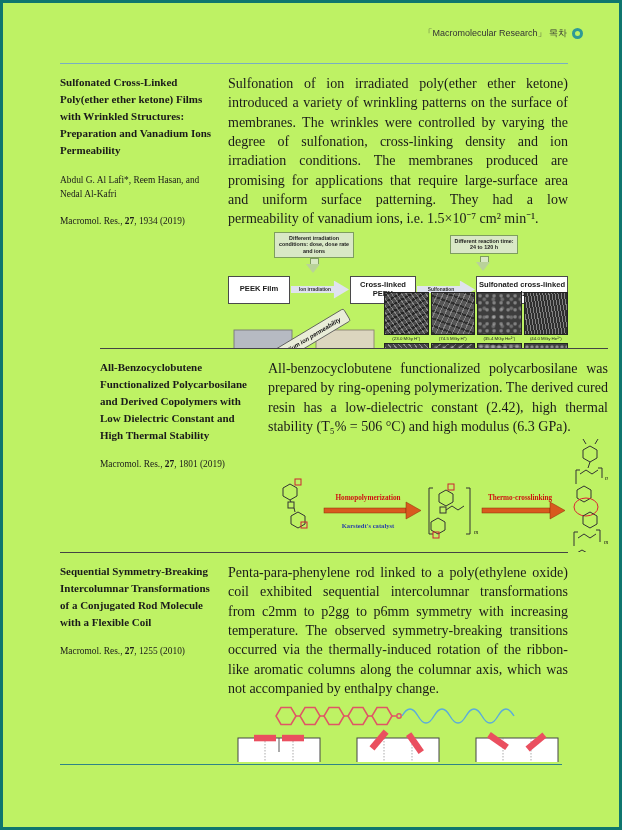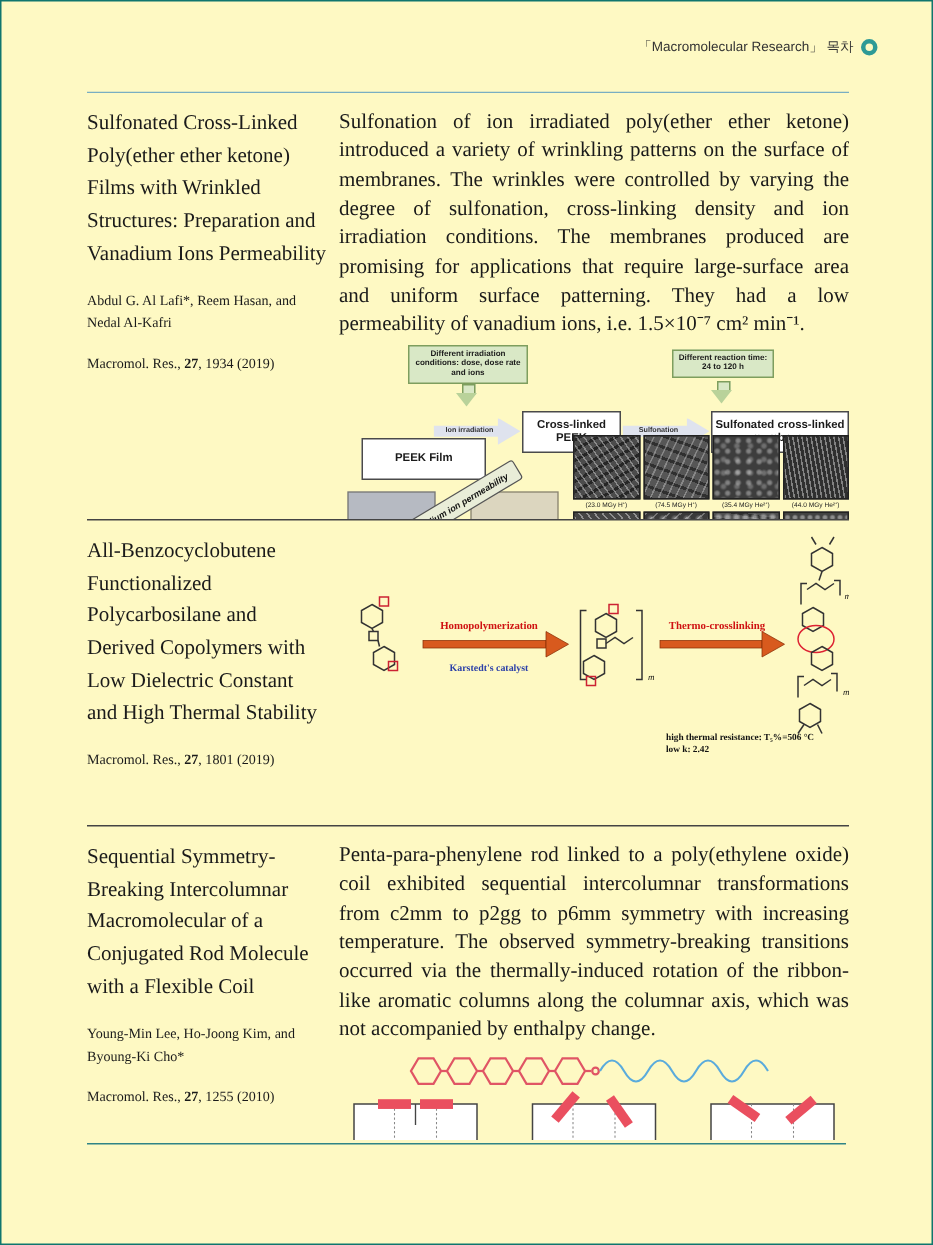--- a/index.html
+++ b/index.html
@@ -1,54 +1,54 @@
 <!DOCTYPE html>
 <html><head>
 <meta charset="utf-8">
 <title>Macromolecular Research TOC</title>
 <style>
   html,body{margin:0;padding:0;background:#efefef;}
   .page{
-    position:relative;width:622px;height:830px;margin:0 auto;background:#fef9c3;
-    border:1px solid #0f766e;box-sizing:border-box;overflow:hidden;
+    position:relative;width:622px;height:830px;margin:0 auto;background:#bef264;
+    border:3px solid #0f766e;box-sizing:border-box;overflow:hidden;
     font-family:"Liberation Serif", serif;color:#1a1a1a;
   }
   
   .header{position:absolute;top:24px;right:36px;display:flex;align-items:center;gap:5px;
     font-family:"Liberation Sans", sans-serif;font-size:9px;color:#333;}
   .donut{width:5px;height:5px;border:3px solid #2e9a96;border-radius:50%;display:inline-block;}
   
   .article{position:absolute;left:57px;width:508px;overflow:hidden;}
   .a1{top:60px;height:285px;}
-  .a2{top:345px;height:204px;}
+  .a2{top:345px;height:204px;margin-left:40px;}
   .a3{top:549px;height:210px;}
   .sep{height:0;border:0;border-top:1.4px solid #444;margin:0 0 8px 0;}
   .sep.blue{border-top:1.4px solid #79aec2;}
   .cols{display:flex;gap:8px;}
   .leftcol{width:160px;flex:0 0 160px;}
   .rightcol{flex:1;width:340px;}
-  .title{font-size:14px;font-weight:normal;line-height:1.55;margin:2px 0 0 0;}
+  .title{font-size:11px;font-weight:bold;line-height:1.55;margin:2px 0 0 0;}
   .authors{font-size:9.4px;line-height:1.5;margin:14px 0 0 0;font-family:Liberation Serif, serif;}
   .citation{font-size:9.4px;margin:15px 0 0 0;}
   .it{}
   .abstract{font-size:14px;line-height:1.38;text-align:justify;margin:2px 0 0 0;}
   
   .fig1{position:relative;height:186px;margin-top:3px;font-family:"Liberation Sans",sans-serif;}
   .callout{position:absolute;background:#d9e8c6;border:1px solid #7e9e5e;color:#1c1c1c;
     font-size:5.4px;font-weight:bold;text-align:center;padding:2px 2px;line-height:1.25;box-sizing:border-box;}
   .co1{left:46px;top:0;width:80px;}
   .co2{left:222px;top:3px;width:68px;}
   .dnstem{position:absolute;width:7px;height:5px;background:#d9e8c6;border:1px solid #7e9e5e;}
   .dnarrow{position:absolute;width:0;height:0;border-left:7px solid transparent;border-right:7px solid transparent;border-top:9px solid #b9d29a;}
   .stem1{left:82px;top:26px;} .tri1{left:78px;top:32px;}
   .stem2{left:252px;top:24px;} .tri2{left:248px;top:30px;}
   .stepbox{position:absolute;top:44px;height:28px;background:#fff;border:1.5px solid #4a4a4a;
     display:flex;align-items:center;justify-content:center;text-align:center;
     font-weight:bold;font-size:7.6px;line-height:1.15;box-sizing:border-box;padding:1px;}
-  .sb1{left:15px;width:83px;margin-top:18px;} .sb2{left:122px;width:66px;} .sb3{left:248px;width:92px;}
+  .sb1{left:0;width:62px;} .sb2{left:122px;width:66px;} .sb3{left:248px;width:92px;}
   .blockarrow{position:absolute;top:49px;height:18px;background:#dfe3ee;
     clip-path:polygon(0 30%,74% 30%,74% 0,100% 50%,74% 100%,74% 70%,0 70%);
     display:flex;align-items:center;justify-content:center;font-size:4.8px;font-weight:bold;color:#333;
     padding-right:10px;box-sizing:border-box;}
   .ba1{left:63px;width:58px;} .ba2{left:189px;width:58px;}
   .beakersvg{position:absolute;left:0;top:78px;overflow:visible;}
   .semgrid{position:absolute;left:156px;top:60px;width:184px;display:grid;
     grid-template-columns:repeat(4,1fr);column-gap:2px;row-gap:1px;}
   .semimg{height:43px;border:1px solid #222;box-sizing:border-box;}
   .semcap{font-size:4.4px;text-align:center;color:#222;height:7px;line-height:7px;}
@@ -169,20 +169,21 @@
   </section>
 
   <section class="article a2">
     <hr class="sep">
     <div class="cols">
       <div class="leftcol">
         <p class="title">All-Benzocyclobutene Functionalized Polycarbosilane and Derived Copolymers with Low Dielectric Constant and High Thermal Stability</p>
         <p class="citation"><span class="it">Macromol. Res.,</span> <b>27</b><span>, 1801 (2019)</span></p>
       </div>
       <div class="rightcol">
+        <p class="abstract">All-benzocyclobutene functionalized polycarbosilane was prepared by ring-opening polymerization. The derived cured resin has a low-dielectric constant (2.42), high thermal stability (T₅% = 506 °C) and high modulus (6.3 GPa).</p>
 
         <svg class="figsvg" width="340" height="148" viewBox="0 0 340 148">
 
           <g stroke="#333" stroke-width="1" fill="none">
             <polygon points="22,46 29,50 29,58 22,62 15,58 15,50"></polygon>
             <polygon points="30,74 37,78 37,86 30,90 23,86 23,78"></polygon>
             <rect x="27" y="41" width="6" height="6" stroke="#c23"></rect>
             <rect x="33" y="84" width="6" height="6" stroke="#c23"></rect>
             <rect x="20" y="64" width="6" height="6"></rect>
             <line x1="22" y1="62" x2="23" y2="64"></line>
@@ -235,22 +236,21 @@
           <text x="218" y="144" font-size="6.2" font-weight="bold" font-family="Liberation Serif, serif" fill="#111">low k: 2.42</text>
         </svg>
       </div>
     </div>
   </section>
 
   <section class="article a3">
     <hr class="sep">
     <div class="cols">
       <div class="leftcol">
-        <p class="title">Sequential Symmetry-Breaking Intercolumnar Macromolecular of a Conjugated Rod Molecule with a Flexible Coil</p>
-        <p class="authors">Young-Min Lee, Ho-Joong Kim, and Byoung-Ki Cho*</p>
+        <p class="title">Sequential Symmetry-Breaking Intercolumnar Transformations of a Conjugated Rod Molecule with a Flexible Coil</p>
         <p class="citation"><span class="it">Macromol. Res.,</span> <b>27</b><span>, 1255 (2010)</span></p>
       </div>
       <div class="rightcol">
         <p class="abstract">Penta-para-phenylene rod linked to a poly(ethylene oxide) coil exhibited sequential intercolumnar transformations from c2mm to p2gg to p6mm symmetry with increasing temperature. The observed symmetry-breaking transitions occurred via the thermally-induced rotation of the ribbon-like aromatic columns along the columnar axis, which was not accompanied by enthalpy change.</p>
 
         <svg class="figsvg" width="340" height="140" viewBox="0 0 340 140">
 
           <g stroke="#e05565" stroke-width="1.5" fill="none">
             <polygon points="68,16 63,24.5 53,24.5 48,16 53,7.5 63,7.5"></polygon>
             <polygon points="92,16 87,24.5 77,24.5 72,16 77,7.5 87,7.5"></polygon>

